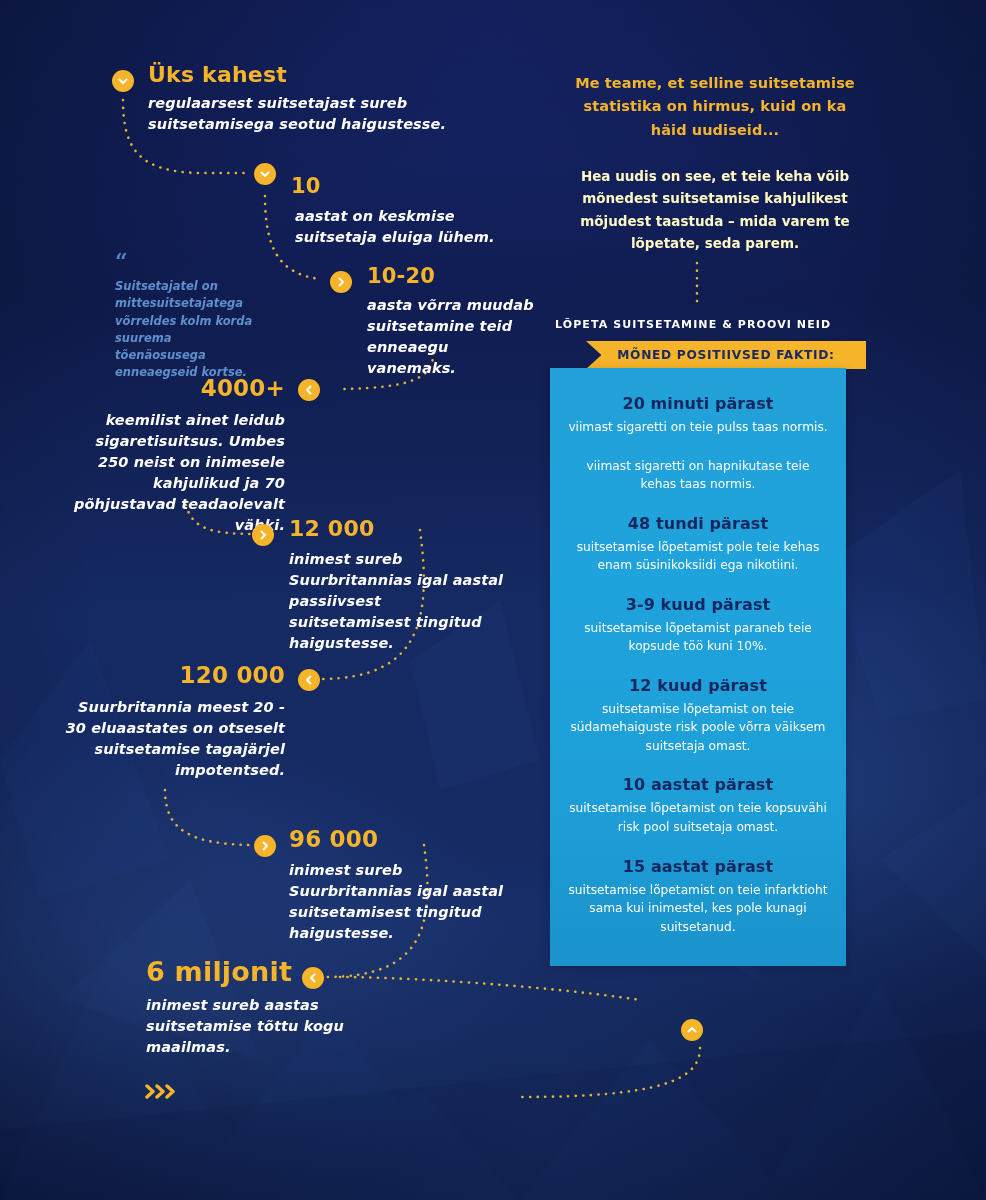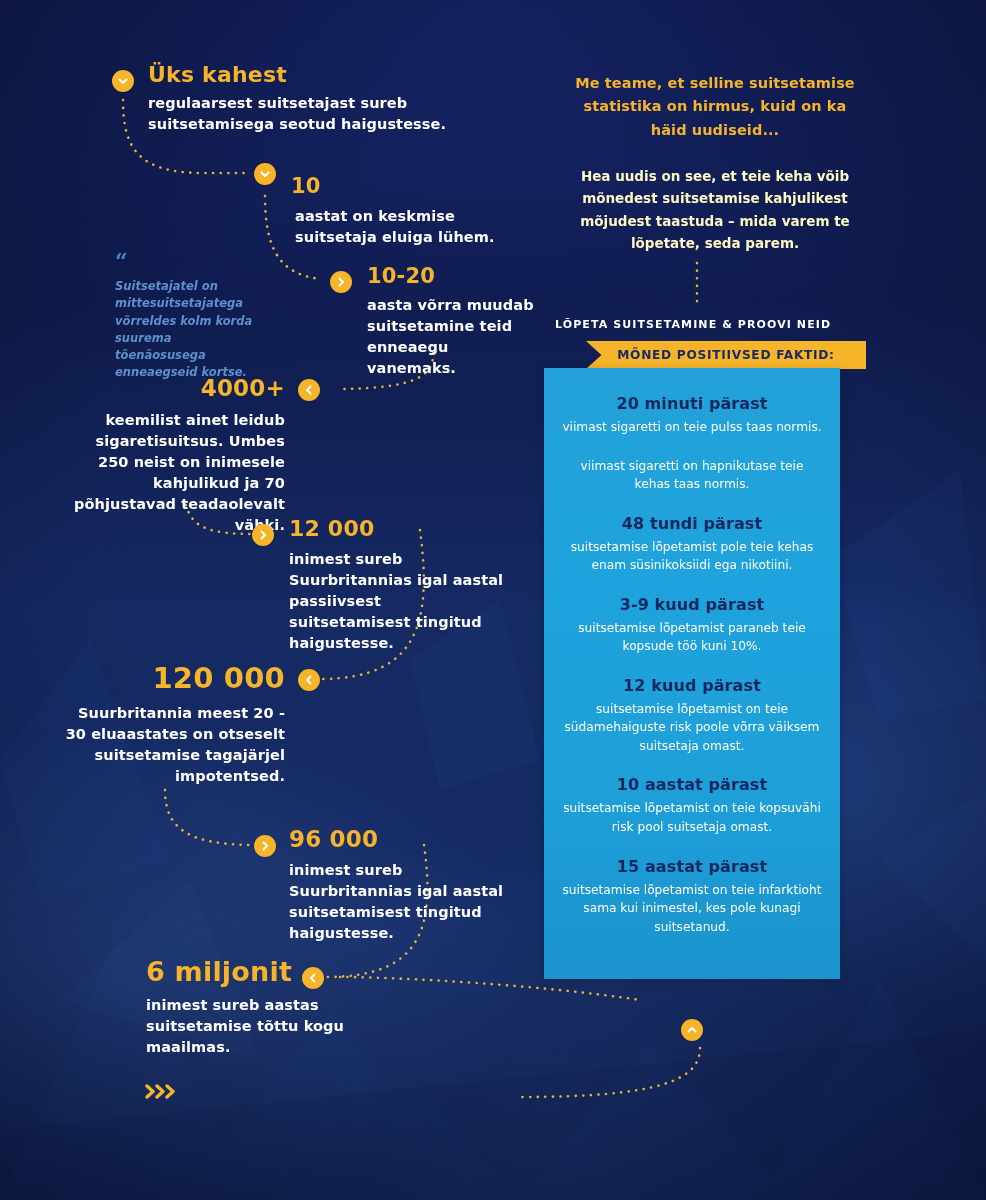--- a/index.html
+++ b/index.html
@@ -60,21 +60,21 @@
   .dots{position:absolute;}
   .dots svg{display:block;overflow:visible;}
   .dpath{
     fill:none;stroke:#e7b62e;stroke-width:2.6;
     stroke-linecap:round;stroke-dasharray:0.1 7.5;
   }
 
   
   .blk{position:absolute;}
   .blk .num{margin:0 0 3px 0;}
-  .blk p{margin:0;}
+  .blk p{margin:0;font-style:italic;}
 
   .quote{
     position:absolute;left:115px;top:250px;width:145px;
   }
   .quote .qmark{
     color:#4c86c6;font-size:22px;font-weight:bold;line-height:1;
     font-family:"DejaVu Serif", serif;
   }
   .quote p{
     margin:6px 0 0 0;color:#5d90cd;font-style:italic;font-weight:bold;
@@ -98,22 +98,22 @@
 
   .ribbon{
     position:absolute;left:46px;top:341px;width:280px;height:28px;
     background:#f5b42a;display:flex;align-items:center;justify-content:center;
     color:#1b2a63;font-weight:bold;font-size:12.2px;letter-spacing:.7px;
     clip-path:polygon(0 0, 100% 0, 100% 100%, 0 100%, 5.5% 50%);
   }
   .ribbon::before{content:"";}
 
   .panel{
-    position:absolute;left:4px;top:368px;width:296px;
-    padding:26px 18px 43px 18px;
+    position:absolute;left:10px;top:368px;width:296px;
+    padding:26px 18px 30px 18px;
     background:linear-gradient(180deg,#23a1d8 0%, #1fa3dc 35%, #1e9fd8 70%, #1b93cc 100%);
     box-sizing:border-box;
     box-shadow:0 2px 10px rgba(0,0,0,.18);
   }
   .panel .fact{text-align:center;margin-bottom:20px;}
   .panel .fact:last-child{margin-bottom:0;}
   .panel .fact h3{
     margin:0 0 5px 0;color:#16265f;font-size:16px;font-weight:bold;letter-spacing:.1px;
   }
   .panel .fact p{
@@ -244,21 +244,21 @@
       <div class="num" style="font-size:22px;">12 000</div>
       <p class="body-txt" style="margin-top:9px;">inimest sureb Suurbritannias igal aastal passiivsest suitsetamisest tingitud haigustesse.</p>
     </div>
 
     <div class="badge" style="left:298px;top:669px;">
       <svg width="12" height="12" viewBox="0 0 12 12">
           <path d="M7.5 2.5 L4 6 L7.5 9.5" fill="none" stroke="#fff" stroke-width="2" stroke-linecap="round" stroke-linejoin="round"></path>
         </svg>
     </div>
     <div class="blk" style="left:60px;top:664px;width:225px;text-align:right;">
-      <div class="num" style="font-size:29px;">120 000</div>
+      <div class="num" style="font-size:23px;">120 000</div>
       <p class="body-txt" style="margin-top:10px;">Suurbritannia meest 20 - 30 eluaastates on otseselt suitsetamise tagajärjel impotentsed.</p>
     </div>
 
     <div class="badge" style="left:254px;top:835px;">
       <svg width="12" height="12" viewBox="0 0 12 12">
           <path d="M4.5 2.5 L8 6 L4.5 9.5" fill="none" stroke="#fff" stroke-width="2" stroke-linecap="round" stroke-linejoin="round"></path>
         </svg>
     </div>
     <div class="blk" style="left:289px;top:828px;width:215px;">
       <div class="num" style="font-size:23px;">96 000</div>

